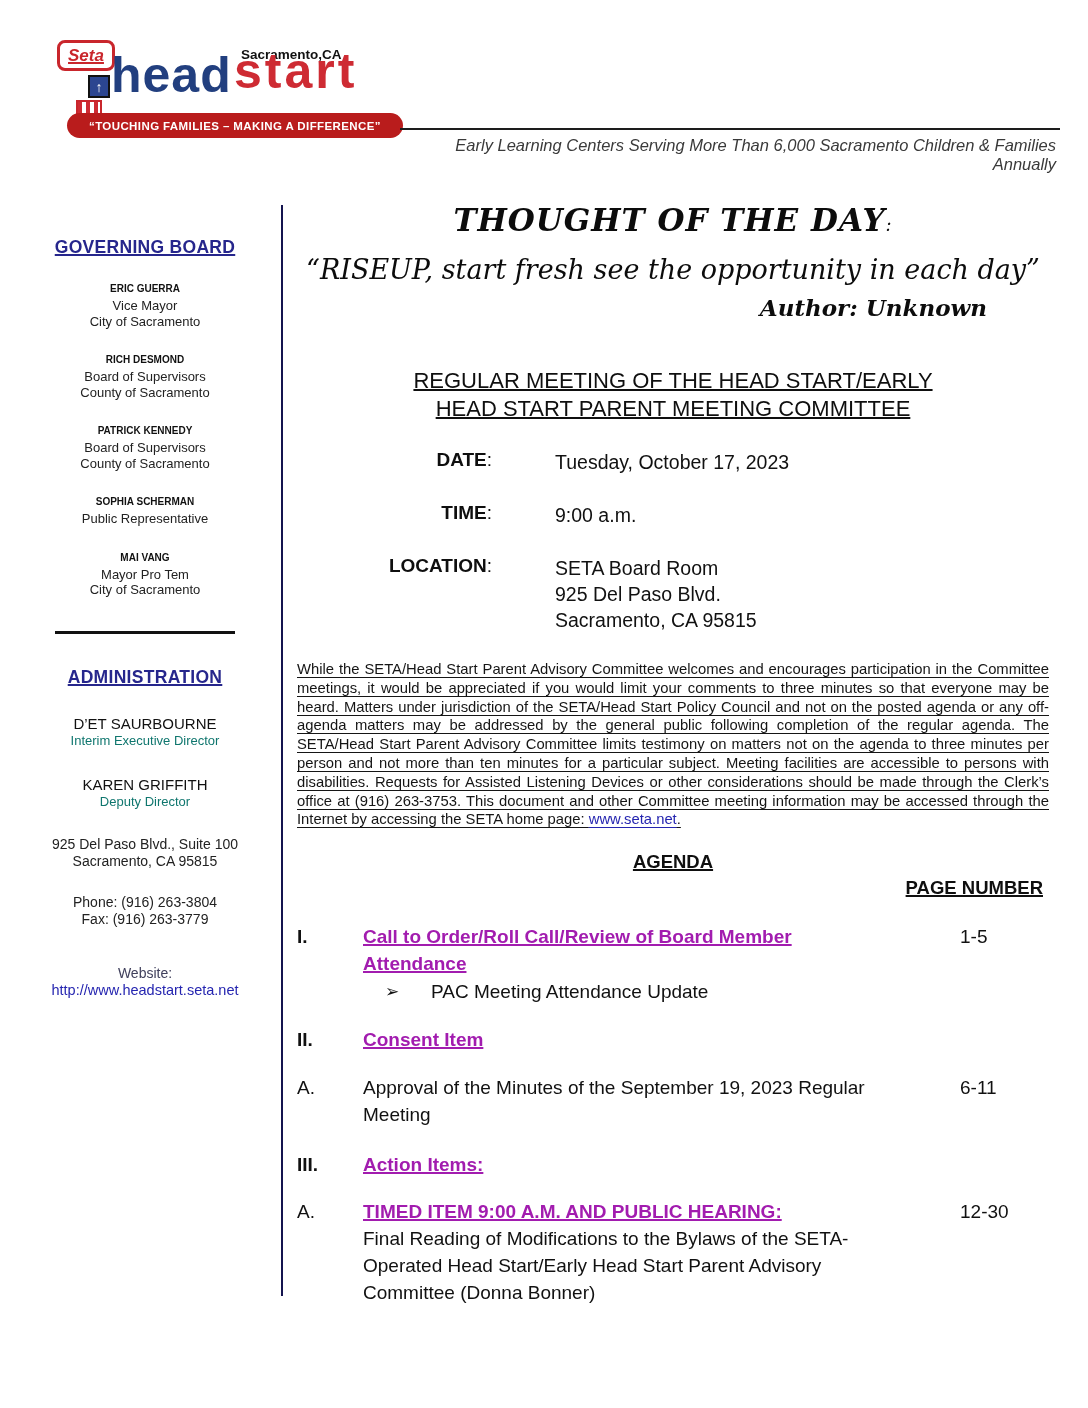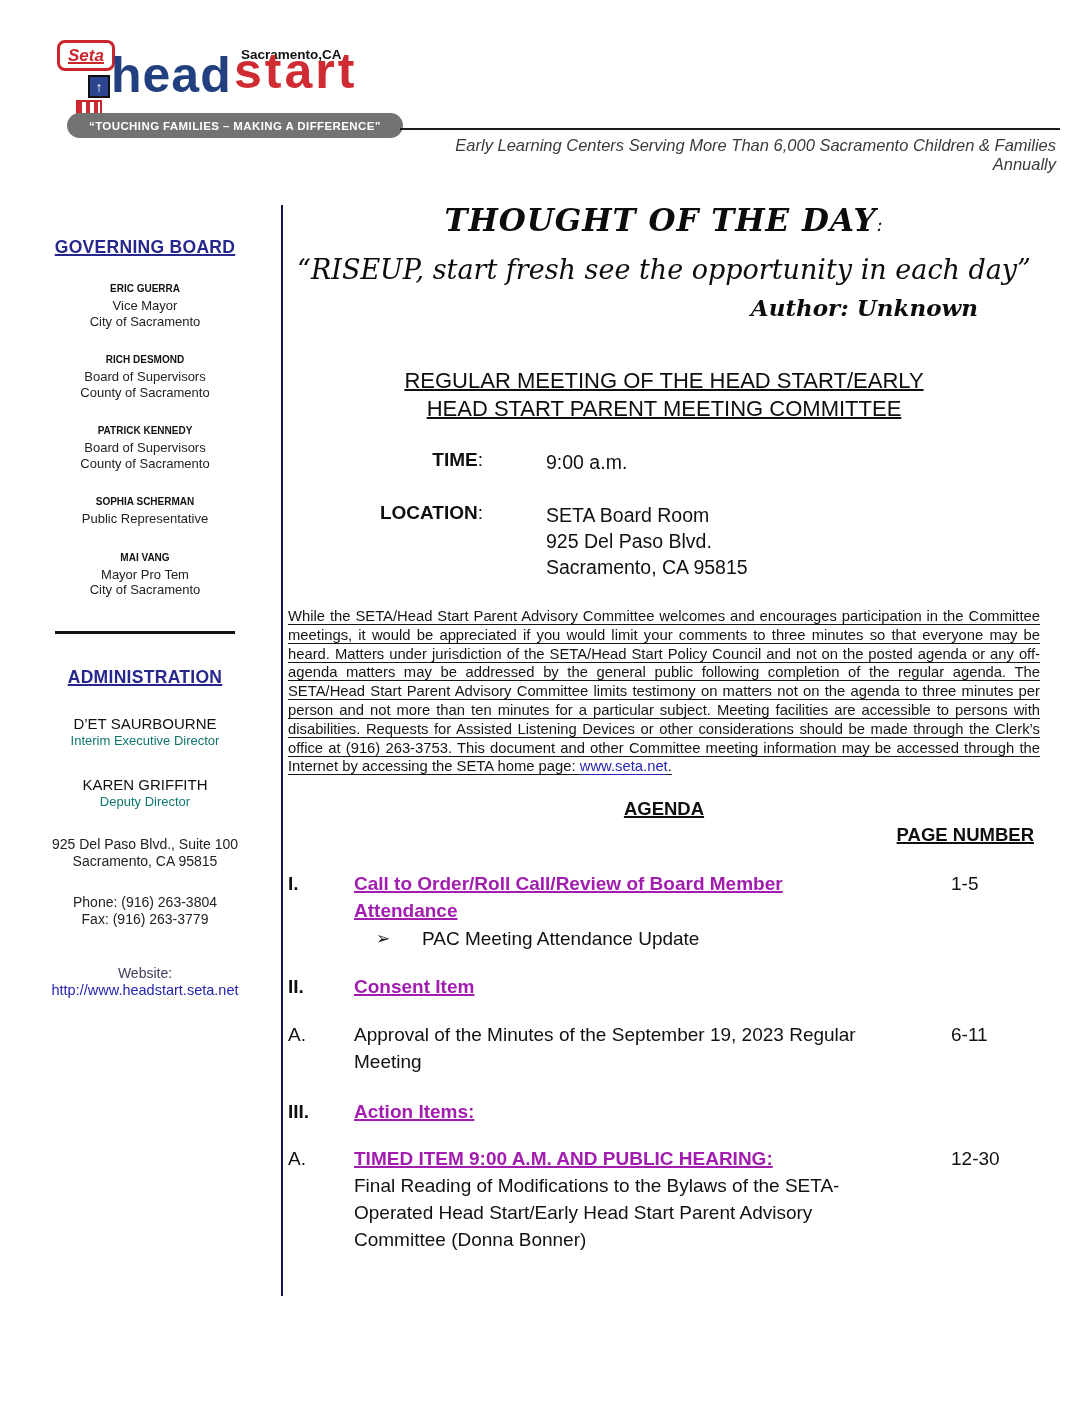--- a/index.html
+++ b/index.html
@@ -41,21 +41,21 @@
     position: absolute; left: 186px; top: 9px;
     font-size: 13.5px; color: #111; font-weight: bold;
   }
   .word-start {
     position: absolute; left: 179px; top: 4px;
     font-size: 50px; font-weight: bold; color: #ce2b33; letter-spacing: 3px;
   }
   .logo-banner {
     position: absolute; left: 12px; top: 75px;
     width: 336px; height: 25px;
-    background: #737373; border-radius: 13px;
+    background: #b91c1c; border-radius: 13px;
     display: flex; align-items: center; justify-content: center;
     color: #ffffff; font-size: 11.5px; font-weight: bold; letter-spacing: 0.4px;
     white-space: nowrap;
   }
 
   
   .header-rule { position: absolute; left: 400px; top: 128px; width: 660px; height: 2px; background: #1d1d1d; }
   .tagline {
     position: absolute; left: 400px; top: 136px; width: 656px;
     font-size: 16.5px; font-style: italic; color: #3a3a3a;
@@ -80,21 +80,21 @@
   .sb-address { margin-top: 26px; font-size: 14px; line-height: 17.5px; color: #222; }
   .sb-phone { margin-top: 23px; font-size: 14px; line-height: 17.5px; color: #222; }
   .sb-website { margin-top: 36px; font-size: 14px; line-height: 17px; }
   .sb-website .ws-label { color: #40405c; }
   .sb-website a { color: #2525b0; text-decoration: none; font-size: 14.5px; }
 
   
   .vline { position: absolute; left: 281px; top: 205px; width: 2px; height: 1091px; background: #14144f; }
 
   
-  .main { position: absolute; left: 288px; top: 200px; width: 752px; }
+  .main { position: absolute; left: 297px; top: 200px; width: 752px; }
 
   .thought { font-family: "DejaVu Serif", serif; color: #0c0c0c; }
   .thought-title { text-align: center; font-size: 31px; font-weight: bold; font-style: italic; line-height: 40px; letter-spacing: 1px; }
   .thought-title .colon { font-size: 18px; font-weight: normal; }
   .thought-quote { text-align: center; font-size: 27px; font-style: italic; line-height: 40px; margin-top: 5px; }
   .thought-author { text-align: right; padding-right: 62px; font-size: 23px; font-style: italic; font-weight: bold; line-height: 30px; margin-top: 3px; }
 
   .meeting-title { margin-top: 44px; text-align: center; }
   .meeting-title .line {
     display: block; font-size: 22px; font-weight: normal; line-height: 28px;
@@ -228,20 +228,24 @@
     <div class="thought-author">Author: Unknown</div>
   </div>
 
   <div class="meeting-title">
     <span class="line">REGULAR MEETING OF THE HEAD START/EARLY</span>
     <span class="line">HEAD START PARENT MEETING COMMITTEE</span>
   </div>
 
   <div class="details">
     <div class="detail-row">
+      <div class="detail-label"><span>DATE</span><span class="colon">:</span></div>
+      <div class="detail-value">Tuesday, October 17, 2023</div>
+    </div>
+    <div class="detail-row">
       <div class="detail-label"><span>TIME</span><span class="colon">:</span></div>
       <div class="detail-value">9:00 a.m.</div>
     </div>
     <div class="detail-row">
       <div class="detail-label"><span>LOCATION</span><span class="colon">:</span></div>
       <div class="detail-value">
         <div>SETA Board Room</div>
         <div>925 Del Paso Blvd.</div>
         <div>Sacramento, CA  95815</div>
       </div>

